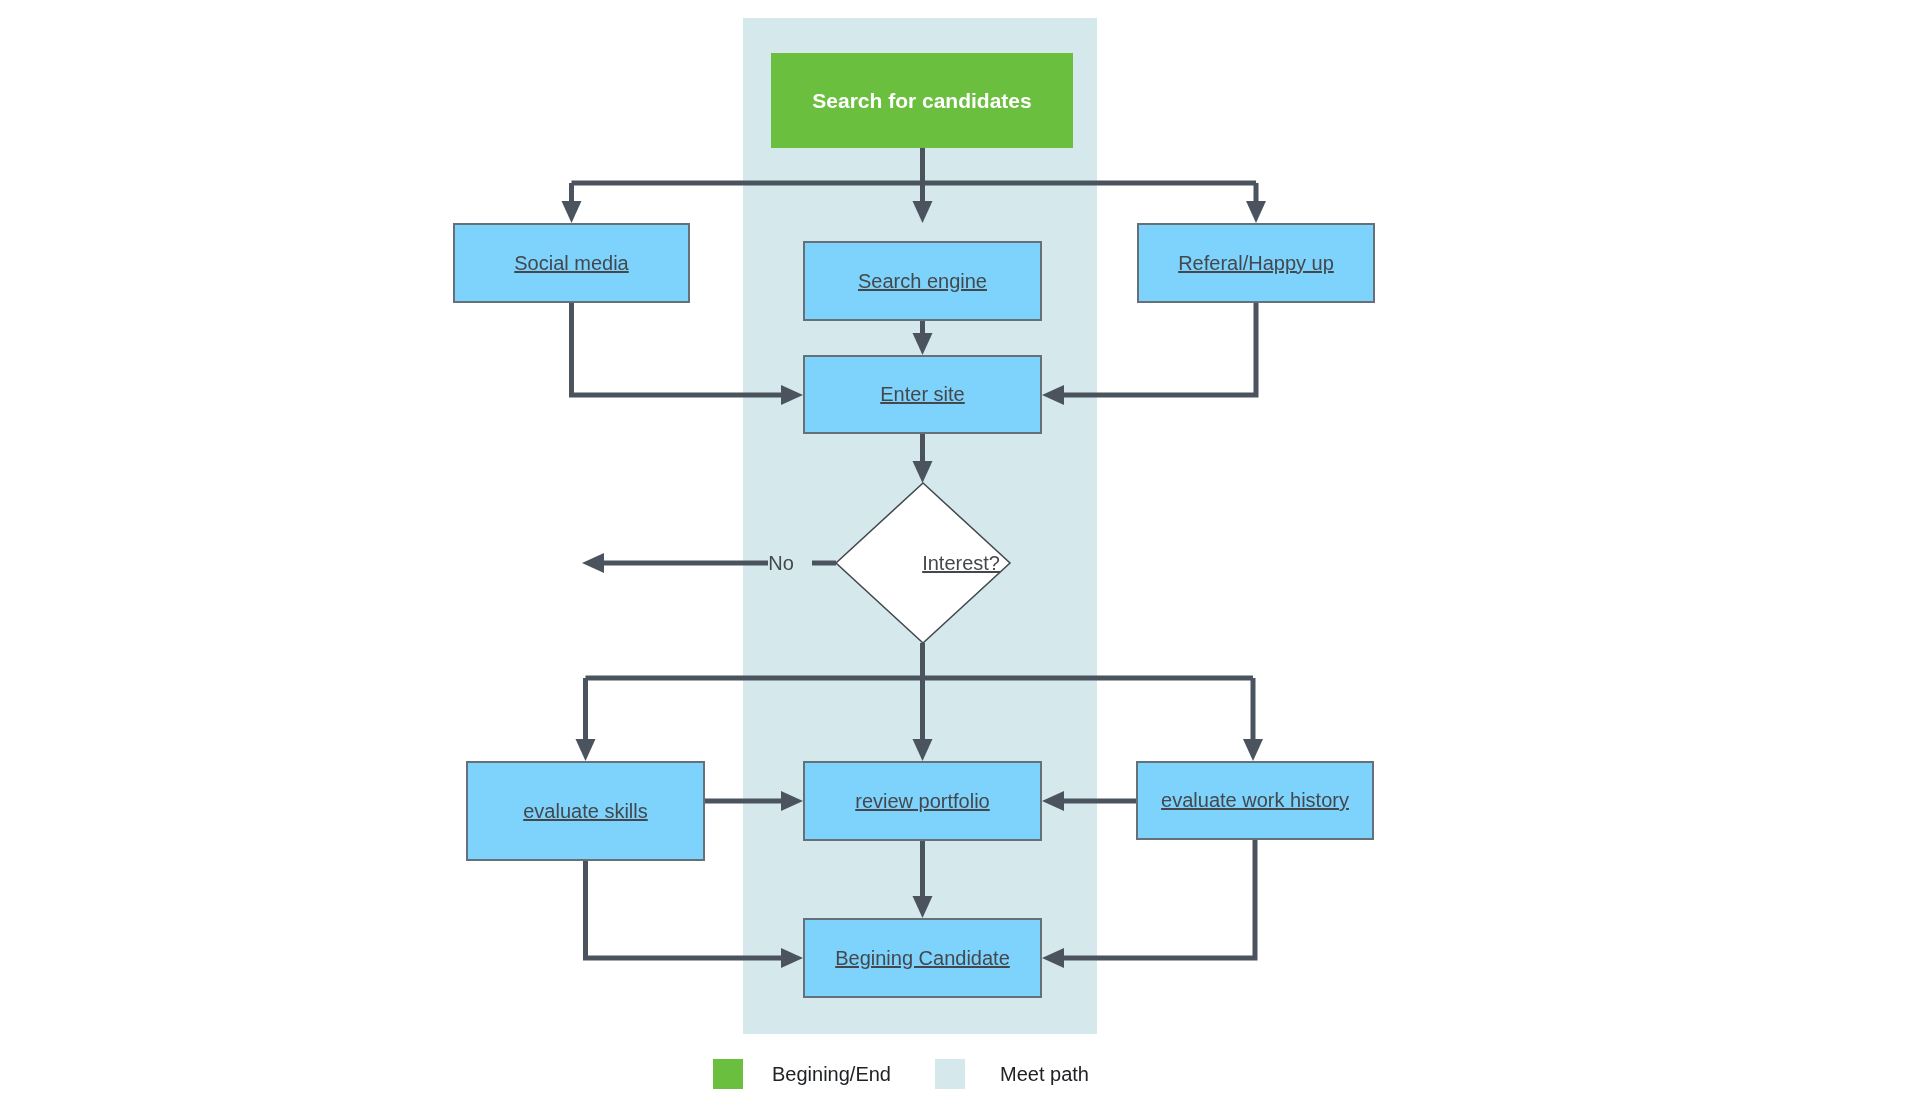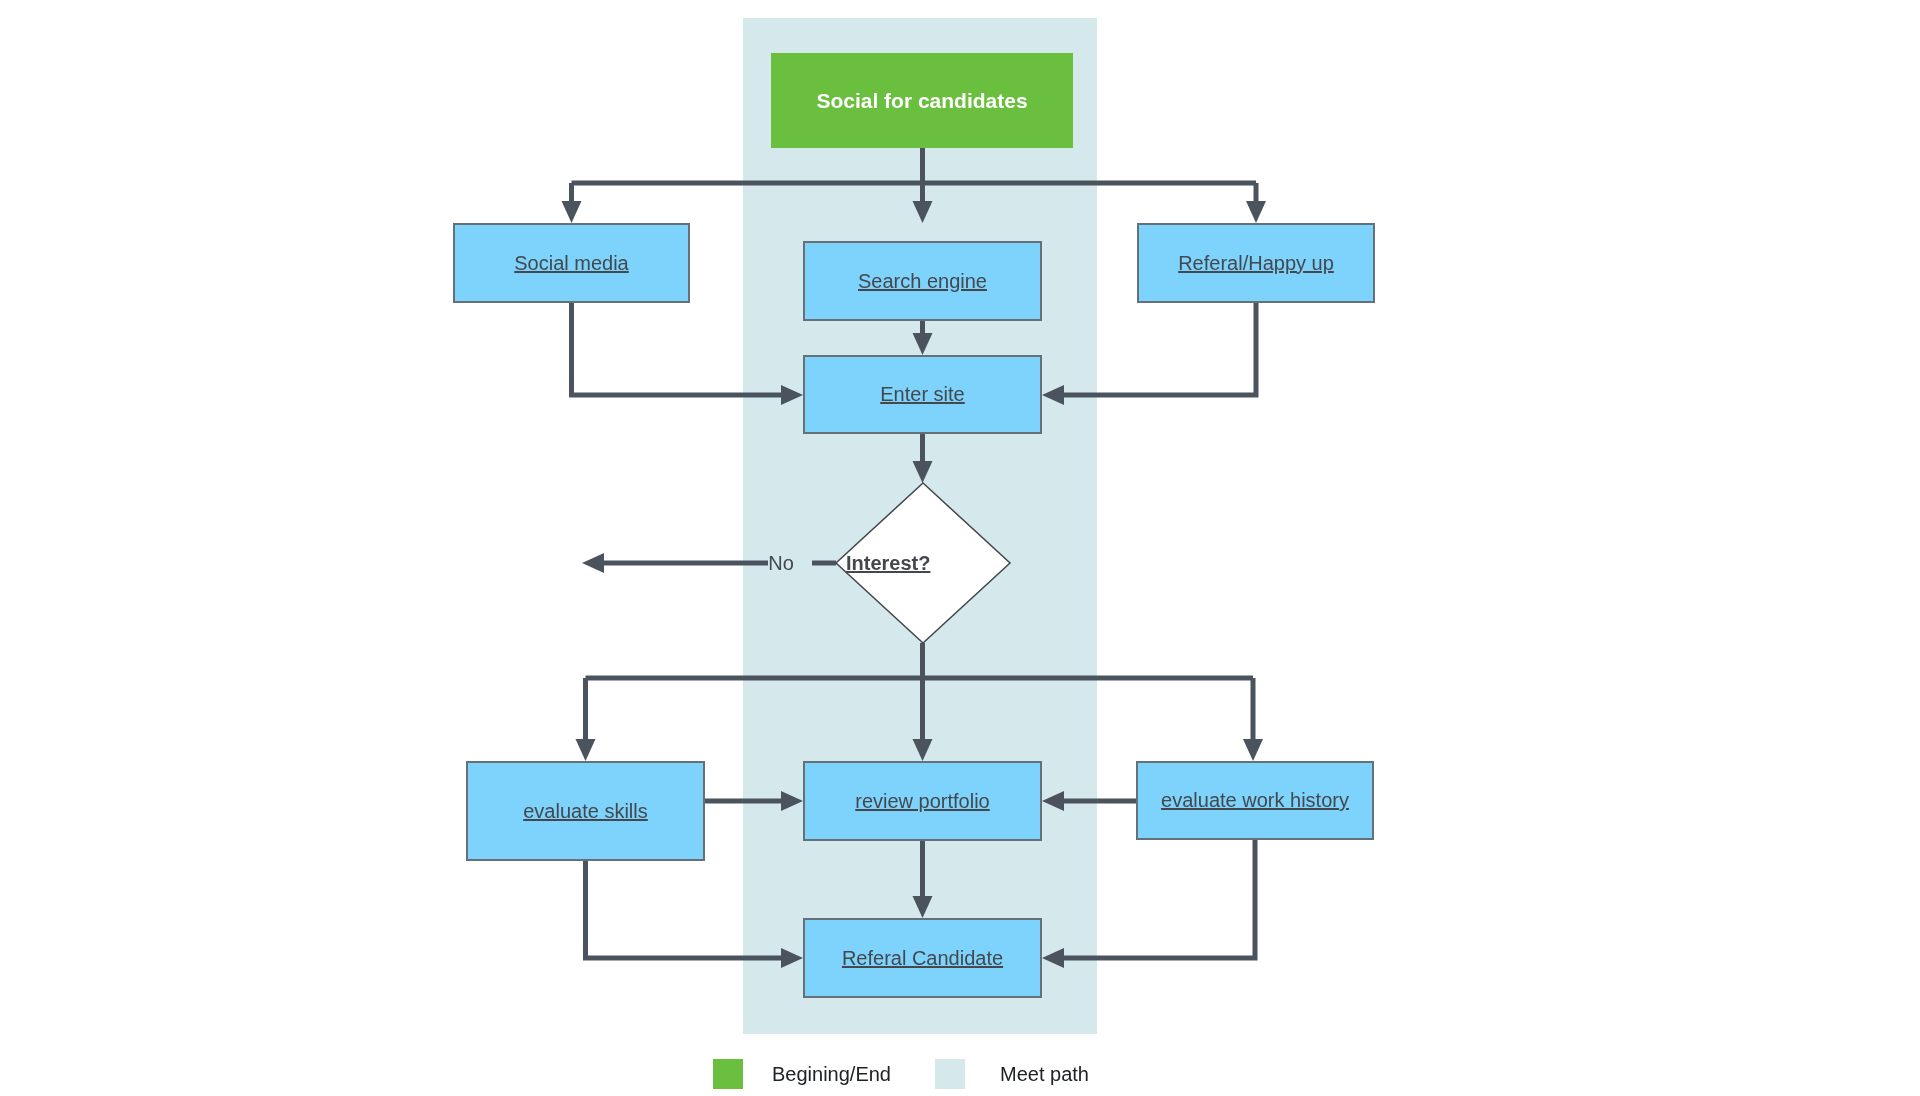--- a/index.html
+++ b/index.html
@@ -72,24 +72,23 @@
     font-size: 21px;
   }
   .node.start .lbl {
     text-decoration: none;
   }
   .decision-label {
     position: absolute;
     z-index: 3;
     display: flex;
     align-items: center;
-    justify-content: flex-start;
+    justify-content: flex-end;
     background: transparent;
     border: none;
-    font-weight: bold;
   }
   .edge-label {
     position: absolute;
     z-index: 3;
     display: flex;
     align-items: center;
     justify-content: center;
     font-size: 20px;
     color: var(--label_text, #44484d);
   }
@@ -170,21 +169,21 @@
     <polygon class="arrowhead" points="912.5,896 932.5,896 922.5,918"></polygon>
     <path class="shaft" d="M585.5 841 V958 H782"></path>
     <polygon class="arrowhead" points="803,958 781,948 781,968"></polygon>
     <path class="shaft" d="M1255 840 V958 H1063"></path>
     <polygon class="arrowhead" points="1042,958 1064,948 1064,968"></polygon>
 
     <polygon class="decision-shape" points="923,483 1010,563 923,643 836,563"></polygon>
   </svg>
 
   <div class="node start" style="left:771px;top:53px;width:302px;height:95px">
-    <span class="lbl">Social for candidates</span>
+    <span class="lbl">Search for candidates</span>
   </div>
 
   <div class="node" style="left:453px;top:223px;width:237px;height:80px">
     <span class="lbl">Social media</span>
   </div>
 
   <div class="node" style="left:803px;top:241px;width:239px;height:80px">
     <span class="lbl">Search engine</span>
   </div>
 
@@ -210,21 +209,21 @@
 
   <div class="node" style="left:803px;top:761px;width:239px;height:80px">
     <span class="lbl">review portfolio</span>
   </div>
 
   <div class="node" style="left:1136px;top:761px;width:238px;height:79px">
     <span class="lbl">evaluate work history</span>
   </div>
 
   <div class="node" style="left:803px;top:918px;width:239px;height:80px">
-    <span class="lbl">Referal Candidate</span>
+    <span class="lbl">Begining Candidate</span>
   </div>
 
   <div class="legend">
     <div class="legend-item" style="left:713px">
       <span class="legend-swatch green"></span>
     </div>
     <div class="legend-item" style="left:772px">
       <span class="legend-text">Begining/End</span>
     </div>
     <div class="legend-item" style="left:935px">

